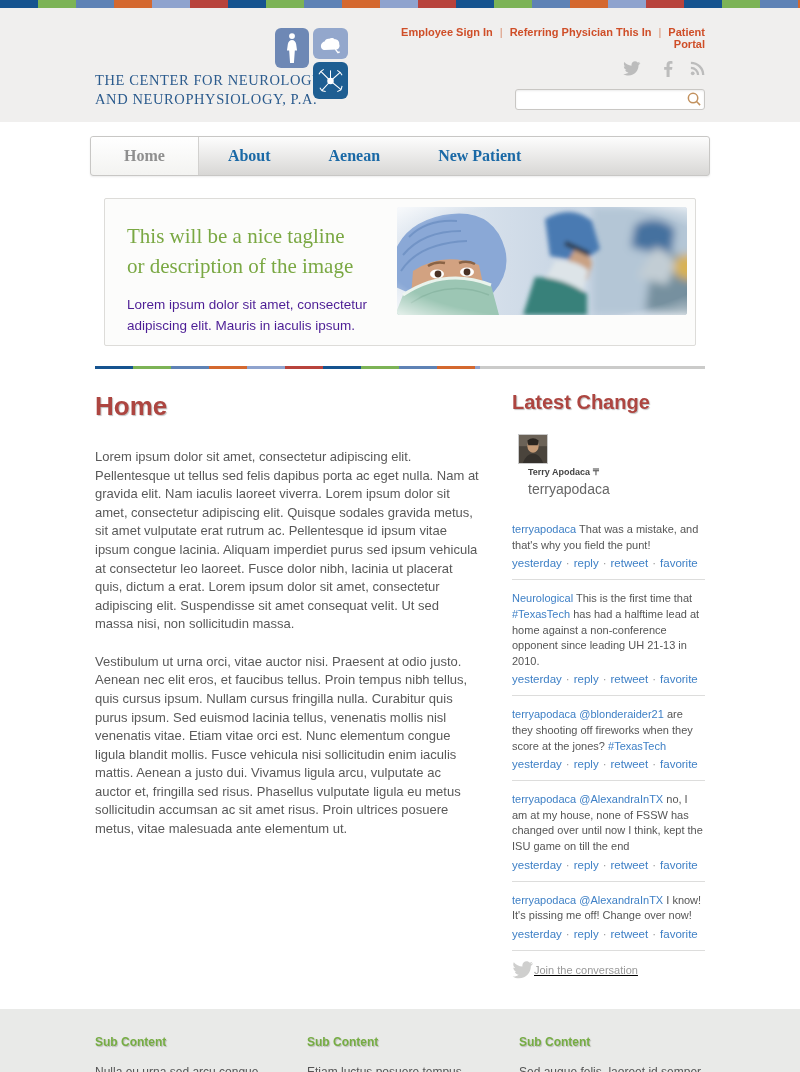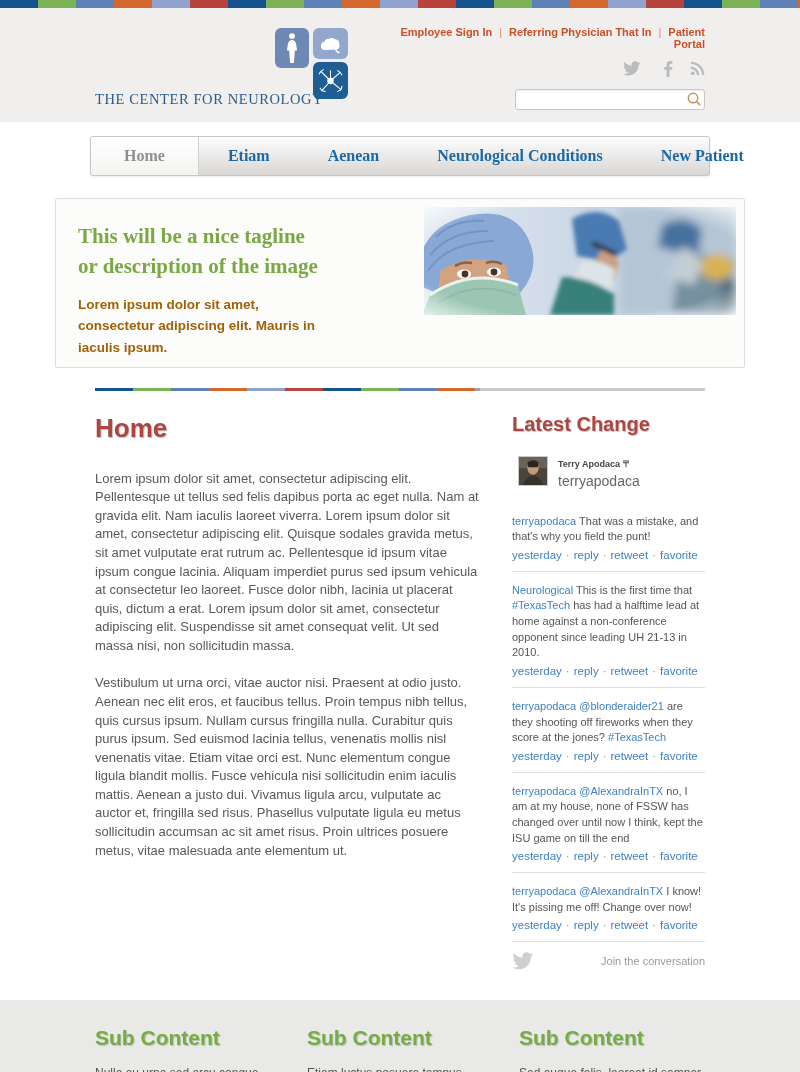--- a/index.html
+++ b/index.html
@@ -40,81 +40,82 @@
 
   
   .nav { width:620px; margin:14px auto 0; height:40px; border:1px solid #c8c7c5; border-radius:3px;
     background:linear-gradient(#fdfdfd, #d8d7d5); display:flex; box-shadow:0 1px 2px rgba(0,0,0,0.08); }
   .tab { line-height:38px; padding:0 29px; font-family:"Liberation Serif", serif; font-weight:bold;
     font-size:16px; color:#1a69a6; cursor:pointer; white-space:nowrap; }
   .tab.active { background:linear-gradient(#ffffff,#f3f3f1); color:#8f8f8f;
     border-right:1px solid #d2d1cf; border-radius:3px 0 0 3px; padding:0 33px; }
 
   
-  .hero { width:690px; margin:22px auto 0; background:#fcfcfb; border:1px solid #dddcd9;
-    border-radius:2px; padding:8px; display:flex;font-weight:bold; }
+  .hero { width:592px; margin:22px auto 0; background:#fcfcfb; border:1px solid #dddcd9;
+    border-radius:2px; padding:8px; display:flex; }
   .hero-left { flex:1; padding:14px 20px 0 14px; }
   .tagline { font-family:"Liberation Serif", serif; font-size:21px; color:#7aa843; line-height:1.45; }
-  .hero-sub { margin-top:12px; font-size:13.5px; color:#a16207; line-height:1.6; width:250px; }
+  .hero-sub { margin-top:12px; font-size:13.5px; color:#4c1d95; line-height:1.6; width:250px; }
   .hero-img { width:312px; height:108px; border-radius:3px; overflow:hidden; position:relative; }
   .hero-img svg { display:block; }
 
   
   .divider { width:610px; margin:20px auto 0; height:3px; background-color:#cbcbca;
     background-image:repeating-linear-gradient(to right,
       #15538f 0 38px, #7cb356 38px 76px, #5e82b5 76px 114px,
       #d4682f 114px 152px, #8fa3ce 152px 190px, #b8433c 190px 228px);
     background-size:385px 3px; background-repeat:no-repeat; }
 
   
   .main { width:610px; margin:22px auto 0; display:flex; }
   .main-left { width:385px; }
   .main-right { width:193px; margin-left:32px; }
   .h-red { font-size:26px; font-weight:bold; color:#ad4540; text-shadow:1px 1px 1px rgba(0,0,0,0.25); }
   .main-left .h-red { margin-bottom:26px; }
   .main-left p { font-size:13px; color:#595959; line-height:1.43; margin-bottom:19px; }
 
   .tweets-title { font-size:20px; margin-bottom:20px; }
-  .profile { display:flex; align-items:flex-start; margin-bottom:14px; padding-left:6px; }
+  .profile { display:flex; align-items:flex-start; margin-bottom:14px; padding-left:6px;flex-direction:column; }
   .avatar { width:30px; height:30px; border:1px solid #c9c9c9; cursor:pointer; flex:none; }
   .profile-names { margin-left:10px; }
   .p-name { font-size:9px; font-weight:bold; color:#444; margin-top:2px; }
   .p-user { font-size:14px; color:#666; margin-top:2px; }
   .tweet { padding:11px 0 10px; border-top:1px solid #dddddc; }
   .tweet:first-of-type { border-top:none; }
   .tweet-text { font-size:11px; color:#555; line-height:1.42; }
   .tweet-text a { color:#3f80c6; text-decoration:none; cursor:pointer; }
   .tweet-meta { margin-top:4px; font-size:11.5px; }
   .tweet-meta a { color:#3f80c6; text-decoration:none; cursor:pointer; }
   .tweet-meta .dot { color:#999; margin:0 4px; }
   .tweets-footer { border-top:1px solid #dddddc; padding-top:10px; display:flex;
-    justify-content:space-between; align-items:center; }
+    align-items:center;text-decoration:underline; }
   .bird { width:22px; height:18px; color:#cfcfce; }
   .join { font-size:11px; color:#999; cursor:pointer; }
 
   
   .band { background:#e9eae8; margin-top:30px; padding:26px 0 30px; }
   .band-inner { width:610px; margin:0 auto; display:flex; gap:26px; }
   .band-col { flex:1; }
-  .h-green { font-size:21px; font-weight:bold; color:#76ad43; text-shadow:1px 1px 1px rgba(0,0,0,0.2);
+  .h-green { font-size:12px; font-weight:bold; color:#76ad43; text-shadow:1px 1px 1px rgba(0,0,0,0.2);
     margin-bottom:14px; }
   .band-col p { font-size:12px; color:#555; line-height:1.5; margin-bottom:15px; }
 </style>
 </head>
 <body>
 
 <div class="page">
 
   <div class="top-stripe"></div>
 
   <div class="header">
     <div class="header-inner">
       <div class="logo">
         <div class="logo-text">
           <div>THE CENTER FOR NEUROLOGY</div>
+          <div>AND NEUROPHYSIOLOGY, P.A.</div>
         </div>
         <div class="tiles">
           <div class="tile tile-person">
             <svg width="22" height="32" viewBox="0 0 24 34" fill="#fff">
               <circle cx="12" cy="4" r="3.2"></circle>
               <path d="M12 8.2c-2.4 0-4.1 1.9-4.5 4.4l-1 7.2h2.4l1 13.5h4.2l1-13.5h2.4l-1-7.2c-.4-2.5-2.1-4.4-4.5-4.4z"></path>
             </svg>
           </div>
           <div class="tile tile-brain">
             <svg width="26" height="22" viewBox="0 0 30 24" fill="#fff">
@@ -131,21 +132,21 @@
                 <path d="M14 14l11 9M25 23l1-4M25 23l-4 2"></path>
                 <path d="M14 14v-11"></path>
               </g>
               <circle cx="14" cy="14" r="3.4" fill="#fff"></circle>
             </svg>
           </div>
         </div>
       </div>
 
       <div class="header-right">
-        <div class="hdr-links" id="hdr-links"><a>Employee Sign In</a><span class="sep">|</span><a>Referring Physician That In</a><span class="sep">|</span><a>Patient Portal</a></div>
+        <div class="hdr-links" id="hdr-links"><a>Employee Sign In</a><span class="sep">|</span><a>Referring Physician This In</a><span class="sep">|</span><a>Patient Portal</a></div>
         <div class="social-row">
           <span class="sicon">
             <svg viewBox="0 0 24 20" width="18" height="15" fill="currentColor">
               <path d="M23 2.6c-.8.4-1.7.6-2.6.8.9-.6 1.6-1.5 2-2.5-.9.5-1.9.9-2.9 1.1C18.6 1 17.4.4 16 .4c-2.6 0-4.7 2.1-4.7 4.7 0 .4 0 .7.1 1.1C7.5 6 4.1 4.2 1.8 1.4c-.4.7-.6 1.5-.6 2.4 0 1.6.8 3.1 2.1 3.9-.8 0-1.5-.2-2.1-.6v.1c0 2.3 1.6 4.2 3.8 4.6-.4.1-.8.2-1.2.2-.3 0-.6 0-.9-.1.6 1.9 2.3 3.2 4.4 3.3-1.6 1.3-3.6 2-5.8 2H.4c2.1 1.3 4.5 2.1 7.1 2.1 8.5 0 13.2-7.1 13.2-13.2v-.6c.9-.7 1.7-1.5 2.3-2.4z"></path>
             </svg>
           </span>
           <span class="sicon">
             <svg viewBox="0 0 12 20" width="10" height="16" fill="currentColor">
               <path d="M8 20V11h3l.5-3.5H8V5.2C8 4.2 8.3 3.5 9.8 3.5H11.6V.3C11.3.2 10.2 0 8.9 0 6.1 0 4.2 1.7 4.2 4.8V7.5H1.2V11h3v9H8z"></path>
             </svg>
@@ -165,23 +166,22 @@
               <path d="M11.2 11.2L15 15" stroke="#c2915e" stroke-width="1.6"></path>
             </svg>
           </button>
         </div>
       </div>
     </div>
   </div>
 
   <div class="nav" id="nav">
       <div class="tab active">Home</div>
-      <div class="tab">Etiam</div>
+      <div class="tab">About</div>
       <div class="tab">Aenean</div>
-      <div class="tab">Neurological Conditions</div>
       <div class="tab">New Patient</div>
     </div>
 
   <div class="hero">
     <div class="hero-left">
       <div class="tagline">
         <div>This will be a nice tagline</div>
         <div>or description of the image</div>
       </div>
       <div class="hero-sub">Lorem ipsum dolor sit amet, consectetur adipiscing elit. Mauris in iaculis ipsum.</div>

